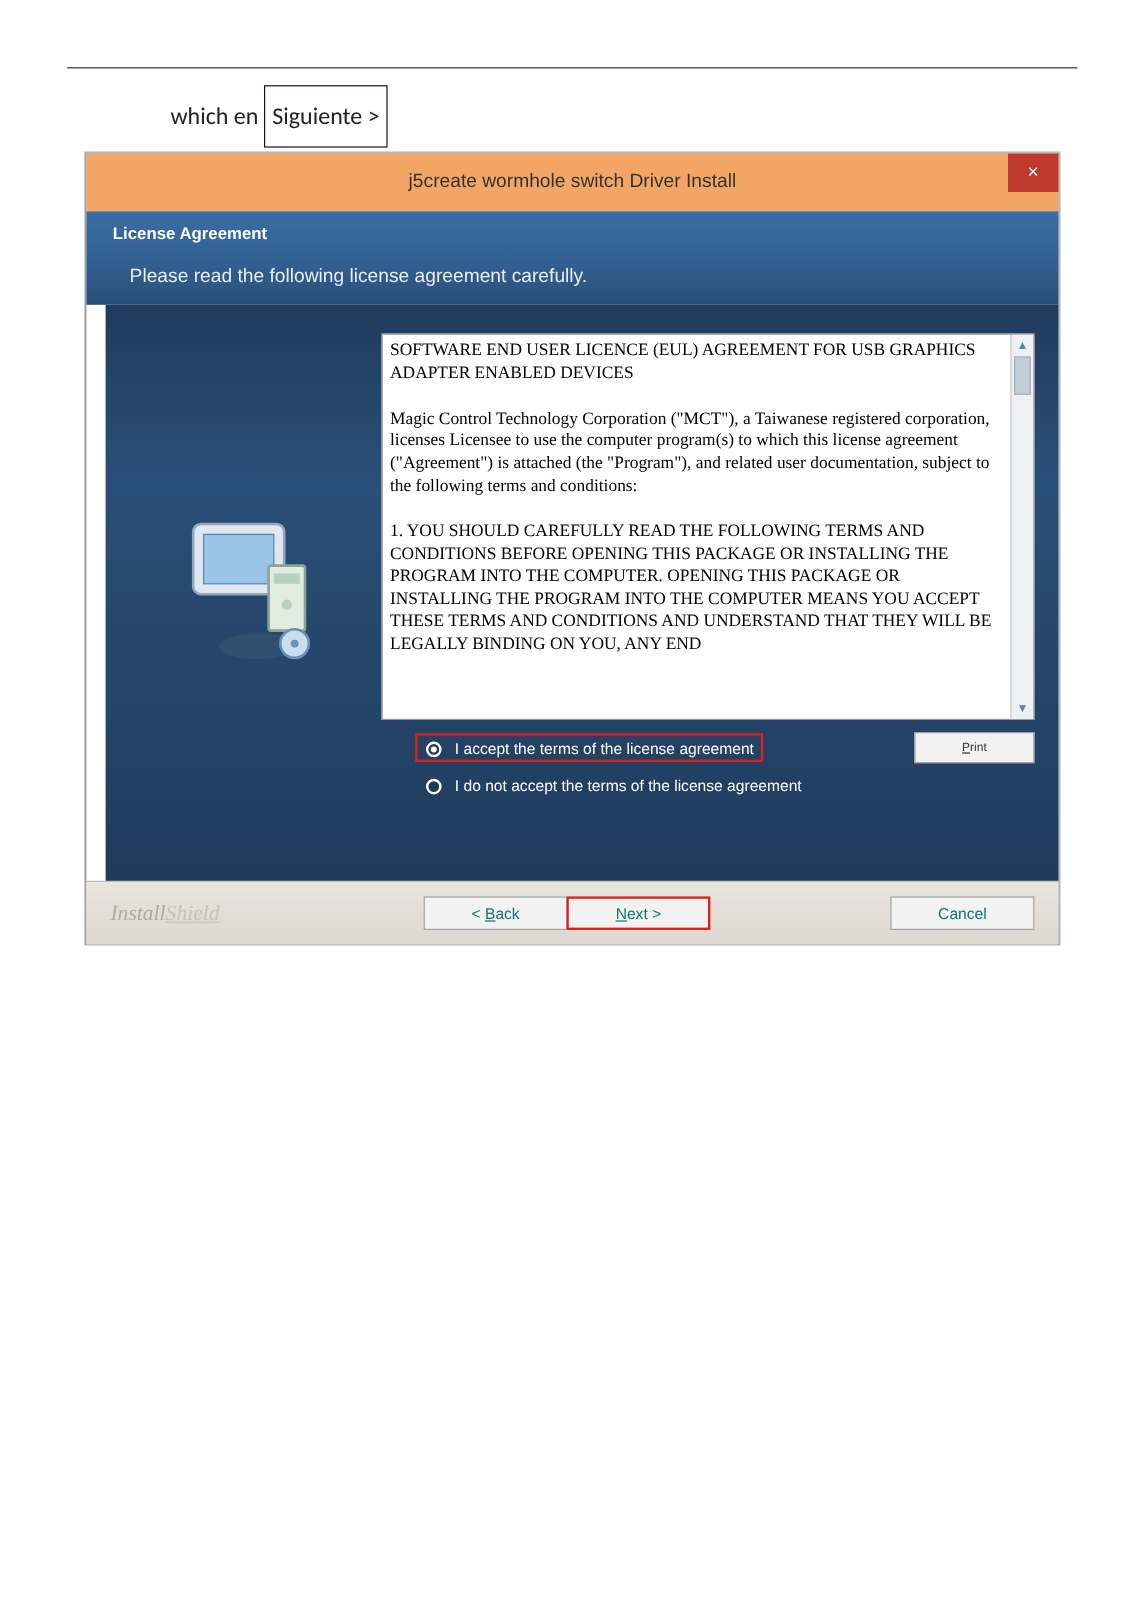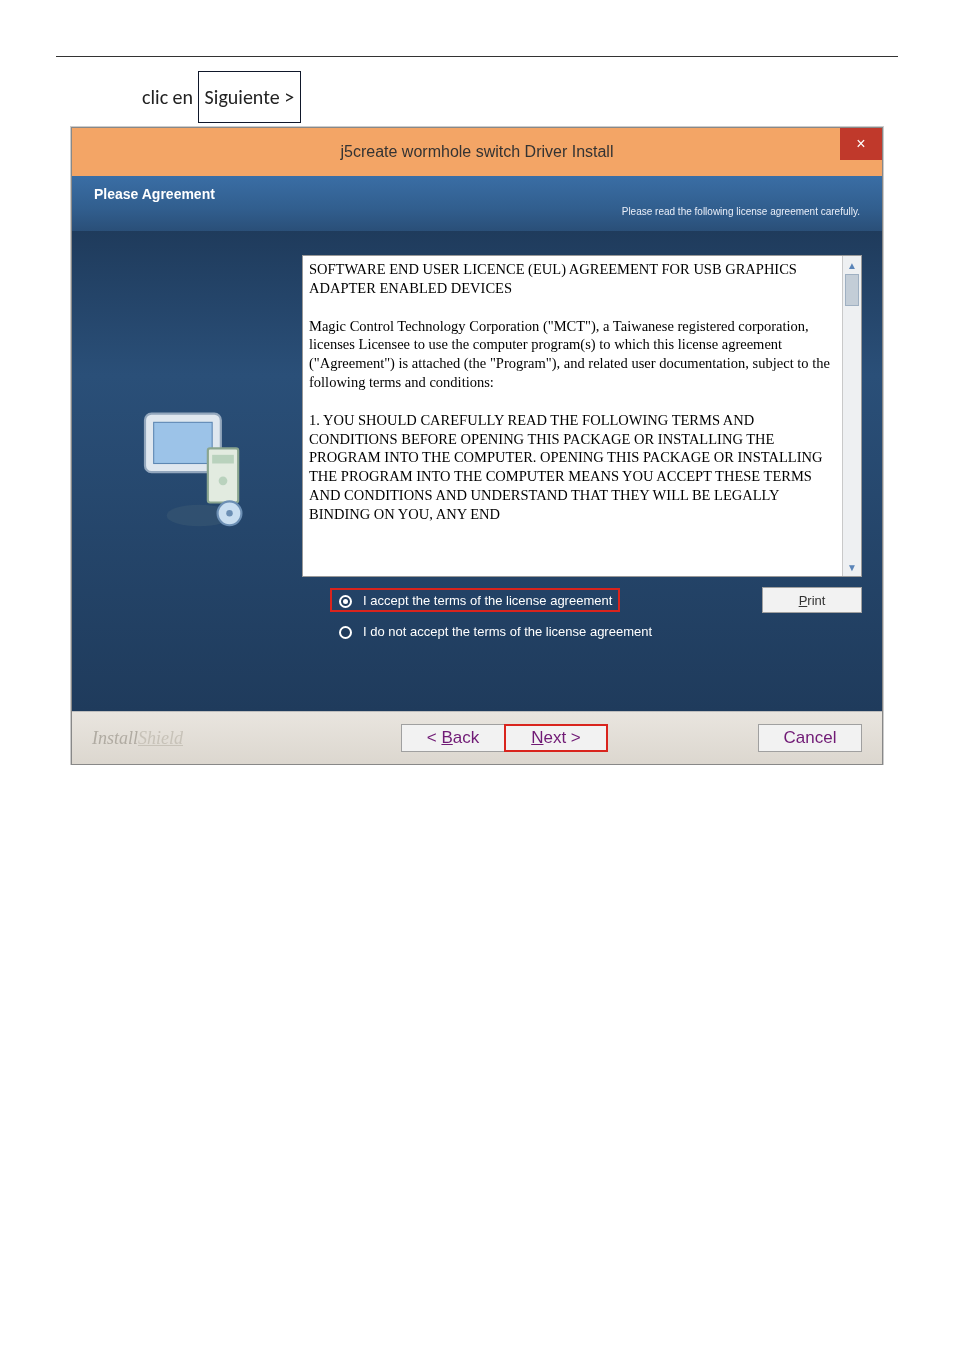--- a/index.html
+++ b/index.html
@@ -69,33 +69,33 @@
   .subheader {
     background: linear-gradient(#3a6ea5, #315e8e 60%, #2a4f78);
     color: #fff;
     padding: 10px 22px 14px 22px;
   }
   .subheader .h1 {
     font-weight: 700;
     font-size: 14px;
   }
   .subheader .h2 {
-    font-size: 10px;
+    font-size: 16px;
     margin-left: 14px;
-    margin-top: 4px;
+    margin-top: 20px;
     color: #e9eef8;
-    text-align: right;
   }
 
   .body-area {
     background: linear-gradient(#1f3b5c, #2a4f78 30%, #1f3b5c);
     display: flex;
     padding: 24px 20px 26px 20px;
     min-height: 430px;
     position: relative;
+    margin-left: 16px;
   }
   .left-col {
     width: 210px;
     display: flex;
     align-items: center;
     justify-content: center;
   }
   .left-col svg { width: 130px; height: 130px; }
 
   .right-col {
@@ -171,21 +171,21 @@
     position: absolute;
     width: 5px; height: 5px;
     background: #fff;
     border-radius: 50%;
     top: 2px; left: 2px;
   }
   .print-btn {
     width: 100px; height: 26px;
     background: #f2f2f2;
     border: 1px solid #a0a0a0;
-    font-size: 13px;
+    font-size: 10px;
     cursor: pointer;
     color: #333;
   }
 
   .footer {
     background: linear-gradient(#e9e5df, #dcd7cf);
     height: 52px;
     display: flex;
     align-items: center;
     padding: 0 20px;
@@ -197,55 +197,55 @@
     font-size: 18px;
     color: #b0aba2;
   }
   .brand .thin { font-weight: 300; color: #c7c2b8; text-decoration: underline; }
   .footer-btns {
     margin-left: auto;
     display: flex;
     gap: 0;
   }
   .wiz-btn {
-    width: 104px; height: 28px;
+    width: 120px; height: 28px;
     background: #f2f2f2;
     border: 1px solid #a0a0a0;
-    font-size: 17px;
+    font-size: 13px;
     cursor: pointer;
-    color: #701a75;
+    color: #0f766e;
   }
   .wiz-btn.next {
     border: 2px solid #d9241d;
     margin-left: -1px;
   }
   .wiz-btn.cancel { margin-left: 150px; }
   .uline { text-decoration: underline; }
 </style>
 </head>
 <body>
 
 <div class="page">
   <div class="top-rule"></div>
 
   <p class="instruction-line second-line">
-    <span>clic en</span>
+    <span>which en</span>
     <span class="boxed">Siguiente &gt;</span>
   </p>
 
   <div class="installer-window">
     <div class="titlebar">
       <span>j5create wormhole switch Driver Install</span>
       <div class="close-btn">
         <span>×</span>
       </div>
     </div>
 
     <div class="subheader">
-      <div class="h1">Please Agreement</div>
+      <div class="h1">License Agreement</div>
       <div class="h2">Please read the following license agreement carefully.</div>
     </div>
 
     <div class="body-area">
       <div class="left-col">
         <svg viewBox="0 0 120 120">
           <rect x="12" y="8" width="70" height="54" rx="6" fill="#dfe7ef" stroke="#93a7bd" stroke-width="2"></rect>
           <rect x="20" y="16" width="54" height="38" fill="#9cc3e8" stroke="#5d87b3"></rect>
           <rect x="70" y="40" width="28" height="50" rx="2" fill="#e2ebe0" stroke="#8aa58f" stroke-width="2"></rect>
           <rect x="74" y="46" width="20" height="8" fill="#b9d2bd"></rect>

